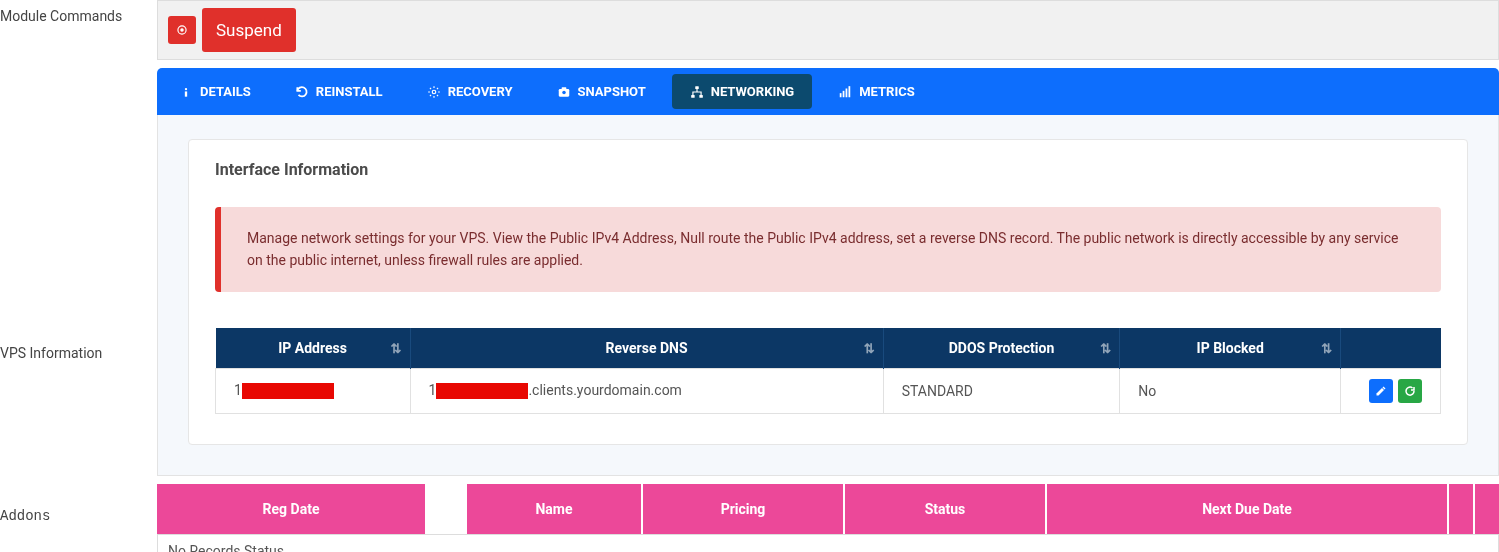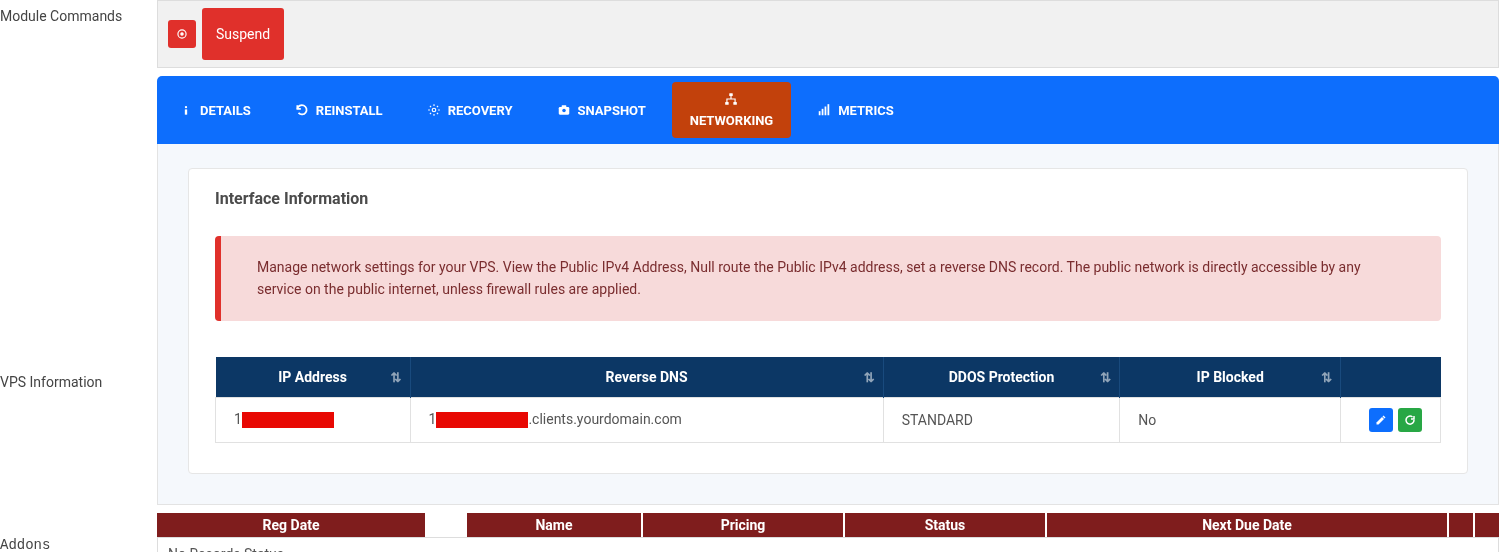--- a/index.html
+++ b/index.html
@@ -5,52 +5,52 @@
   * { box-sizing: border-box; margin: 0; padding: 0; }
   body { font-family: -apple-system, "Segoe UI", Roboto, Arial, sans-serif; font-size: 14px; color: #333; background: #fff; width: 1499px; }
   .row { display: flex; align-items: stretch; }
   .left-label { width: 157px; text-align: left; padding: 10px 12px 0 0; color: #444; font-size: 14px; }
   .left-label.top { padding-top: 8px; }
   .right-col { flex: 1; }
 
   
   .cmd-bar { background: #f1f1f1; border: 1px solid #ddd; padding: 7px 10px; display: flex; gap: 6px; align-items: center; }
   .icon-btn { width: 28px; height: 28px; background: #e0302b; border-radius: 3px; display: flex; align-items: center; justify-content: center; cursor: pointer; }
-  .suspend-btn { background: #e0302b; color: #fff; border-radius: 3px; padding: 18px 14px; cursor: pointer; font-size: 14px; }
+  .suspend-btn { background: #e0302b; color: #fff; border-radius: 3px; padding: 12px 14px; cursor: pointer; font-size: 17px; }
 
   
   .tab-bar { background: #0d6efd; display: flex; border-radius: 5px 5px 0 0; margin-top: 8px; }
   .tab { color: #fff; padding: 8px 22px; font-weight: 700; font-size: 13px; display: flex; align-items: center; gap: 7px; cursor: pointer; }
   .tab svg { width: 14px; height: 14px; }
-  .tab.active { background: #c2410c; border-radius: 4px; margin: 6px 4px; padding: 10px 18px; flex-direction: column; }
+  .tab.active { background: #0c4a6e; border-radius: 4px; margin: 6px 4px; padding: 10px 18px; }
 
   
   .card-wrap { background: #f5f8fc; padding: 24px 30px 30px; border: 1px solid #e3e3e3; border-top: none; }
   .card { background: #fff; border: 1px solid #e6e6e6; border-radius: 4px; padding: 20px 26px 30px; }
   .card-title { font-weight: 700; color: #4b4b4b; font-size: 16px; margin-bottom: 28px; }
 
   
-  .alert { background: #f7dada; border-left: 6px solid #e0302b; border-radius: 4px; padding: 20px 36px; color: #7a2d2f; font-size: 14px; line-height: 1.6; margin-bottom: 36px; }
+  .alert { background: #f7dada; border-left: 6px solid #e0302b; border-radius: 4px; padding: 20px 26px; color: #7a2d2f; font-size: 14px; line-height: 1.6; margin-bottom: 36px; }
 
   
   table.data { width: 100%; border-collapse: collapse; }
   table.data th { background: #0c3765; color: #fff; font-weight: 700; padding: 12px 18px; text-align: center; position: relative; font-size: 14px; border-right: 1px solid #194a7d; }
   table.data th:last-child { border-right: none; }
   .sort-icon { position: absolute; right: 8px; top: 50%; transform: translateY(-50%); opacity: 0.55; font-size: 13px; }
   table.data td { padding: 10px 18px; border: 1px solid #e1e1e1; font-size: 14px; color: #555; }
   .redbox { display: inline-block; height: 16px; background: #e80803; vertical-align: middle; }
   .action-cell { text-align: right; white-space: nowrap; }
   .mini-btn { display: inline-flex; align-items: center; justify-content: center; width: 24px; height: 24px; border-radius: 3px; cursor: pointer; margin-left: 2px; }
   .mini-btn.edit { background: #0d6efd; }
   .mini-btn.reset { background: #28a745; }
 
   
   .addons-wrap { margin-top: 8px; }
   .addons-bar { display: flex; gap: 2px; }
-  .addons-bar .col { background: #7f1d1d; color: #fff; font-weight: 700; text-align: center; padding: 4px 0; font-size: 14px; }
+  .addons-bar .col { background: #ec4899; color: #fff; font-weight: 700; text-align: center; padding: 17px 0; font-size: 14px; }
   .addons-bar .c1 { width: 268px; }
   .addons-bar .c2 { width: 174px; margin-left: 40px; }
   .addons-bar .c3 { width: 200px; }
   .addons-bar .c4 { width: 200px; }
   .addons-bar .c5 { flex: 1; }
   .addons-bar .c6 { width: 24px; }
   .addons-bar .c7 { width: 24px; }
   .no-records { border: 1px solid #ddd; padding: 8px 10px; color: #555; font-size: 14px; background:#fff; }
 </style>
 </head>

